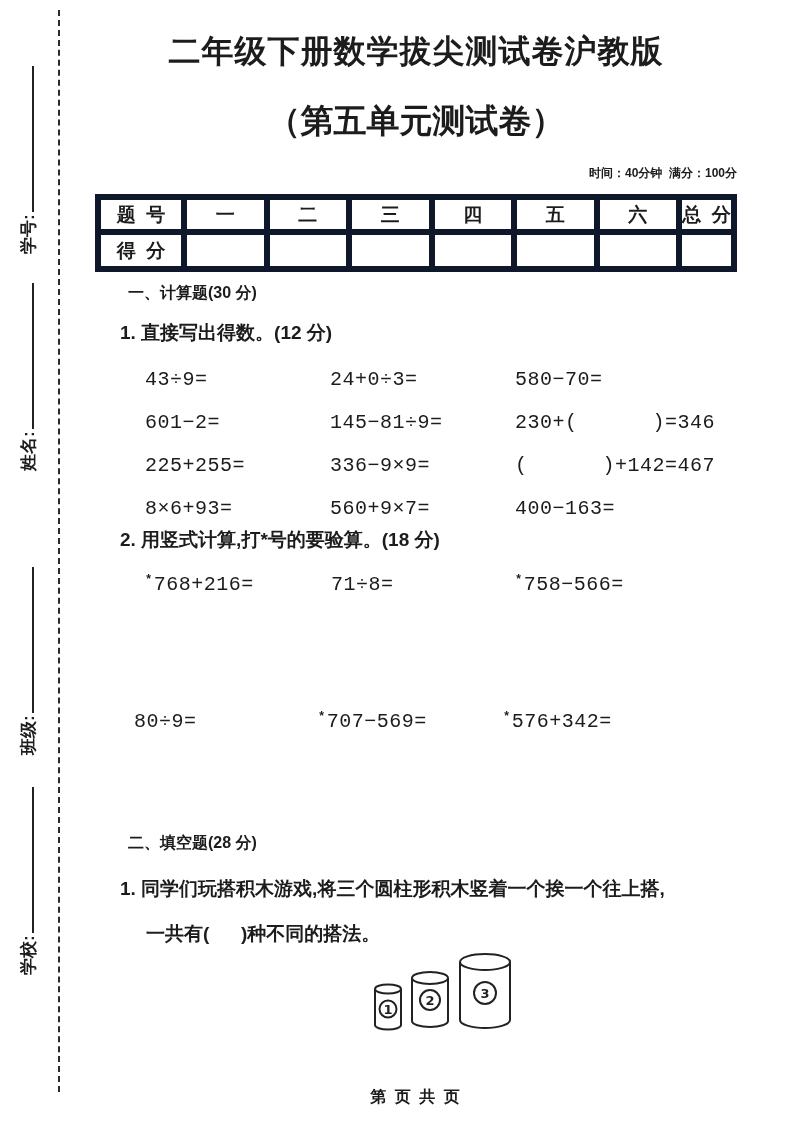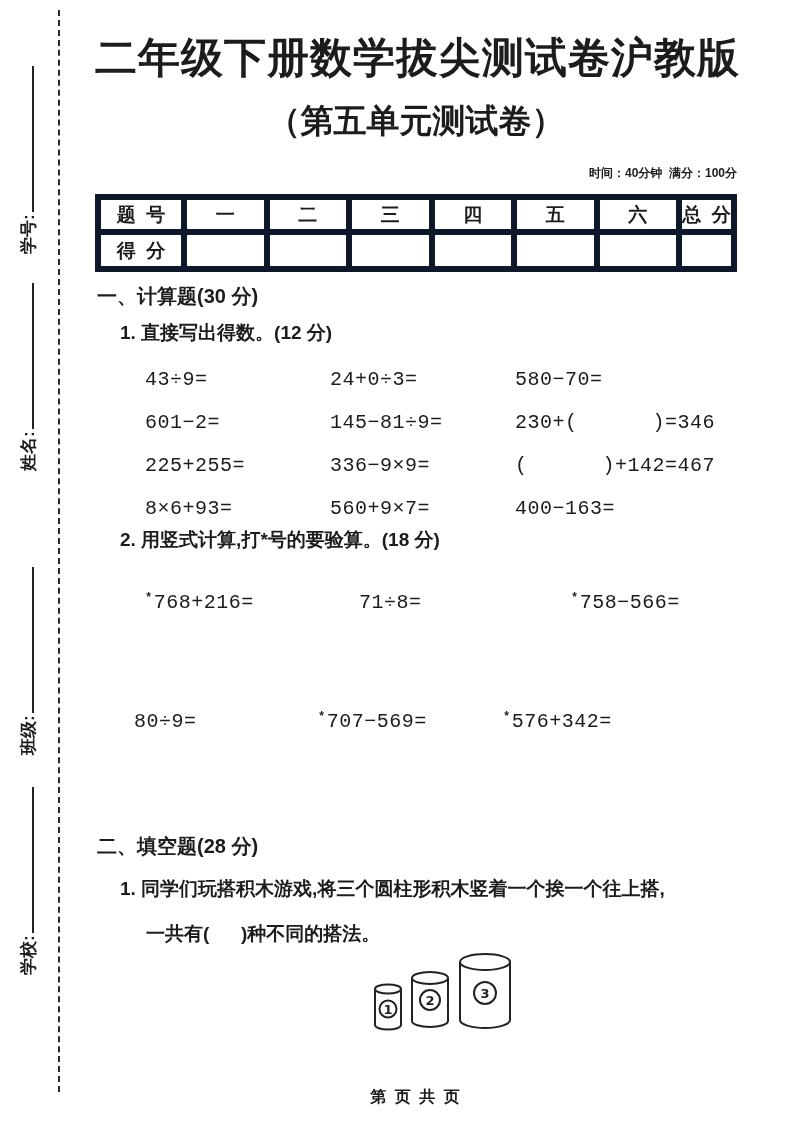--- a/index.html
+++ b/index.html
@@ -11,51 +11,51 @@
     border-left: 2px dashed #2a2a2a; }
   .sidebar-group { position: absolute; left: -66px; width: 188px; height: 22px;
     display: flex; align-items: baseline; transform: rotate(-90deg); }
   .sidebar-group .lbl { font-size: 17px; font-weight: 700; white-space: pre; }
   .sidebar-group .blank { flex: 1; border-bottom: 2px solid #222; height: 14px; margin-left: 2px; }
   #sg-xuehao { top: 149px; }
   #sg-xingming { top: 366px; }
   #sg-banji { top: 650px; }
   #sg-xuexiao { top: 870px; }
   .title { position: absolute; left: 95px; top: 30px; width: 642px; text-align: center;
-    font-size: 42px; font-weight: 700; letter-spacing: 1px; white-space: nowrap; }
+    font-size: 32px; font-weight: 700; letter-spacing: 1px; white-space: nowrap; }
   .subtitle { position: absolute; left: 95px; top: 99px; width: 642px; text-align: center;
     font-size: 33px; font-weight: 700; }
   .meta { position: absolute; left: 95px; top: 165px; width: 642px; text-align: right;
     font-size: 12px; font-weight: 700; white-space: pre; }
 
   
   table.score { position: absolute; left: 95px; top: 194px; width: 642px;
     border-collapse: collapse; table-layout: fixed; }
   table.score td { border: 6px solid #0f172a; text-align: center; font-size: 19px;
     font-weight: 700; white-space: pre; }
   table.score tr:first-child td { height: 35px; }
   table.score tr:last-child td { height: 37px; }
   td.c-first { width: 86px; }
   td.c-last  { width: 55px; }
 
   
-  .sec-heading { position: absolute; font-size: 20px; font-weight: 700; white-space: pre; }
+  .sec-heading { position: absolute; font-size: 16px; font-weight: 700; white-space: pre; margin-left: 31px; }
   .item-heading { position: absolute; font-size: 19px; font-weight: 700; white-space: pre; }
   #s1-heading { left: 97px;  top: 283px; }
   #s1-item1   { left: 120px; top: 320px; }
   #s1-item2   { left: 120px; top: 527px; }
   #s2-heading { left: 97px;  top: 833px; }
   .fill-line { position: absolute; font-size: 19px; font-weight: 700; white-space: pre; }
   #s2-line1 { left: 120px; top: 876px; }
   #s2-line2 { left: 146px; top: 921px; }
 
   .eq-grid { position: absolute; display: grid;
     grid-template-columns: 185px 185px 185px; grid-auto-rows: 43px; }
   #grid-item1 { left: 145px; top: 360px; }
-  #grid-item2a { left: 145px; top: 583px; gap: 28px; }
+  #grid-item2a { left: 145px; top: 565px; }
   #grid-item2b { left: 133px; top: 702px; }
   .eq { font-size: 20px; white-space: pre; letter-spacing: 0.5px;
     font-family: Liberation Mono, monospace; margin-top: 8px; }
   .eq sup { font-size: 12px; font-weight: 700; margin-right: 1px; vertical-align: 7px; }
 
   
   .fig { position: absolute; left: 358px; top: 948px; }
   .fig * { stroke: #222; fill: none; stroke-width: 2; }
   .fig text { stroke: none; fill: #222; font-size: 13px; font-weight: 700;
     font-family: "DejaVu Sans", sans-serif; }

